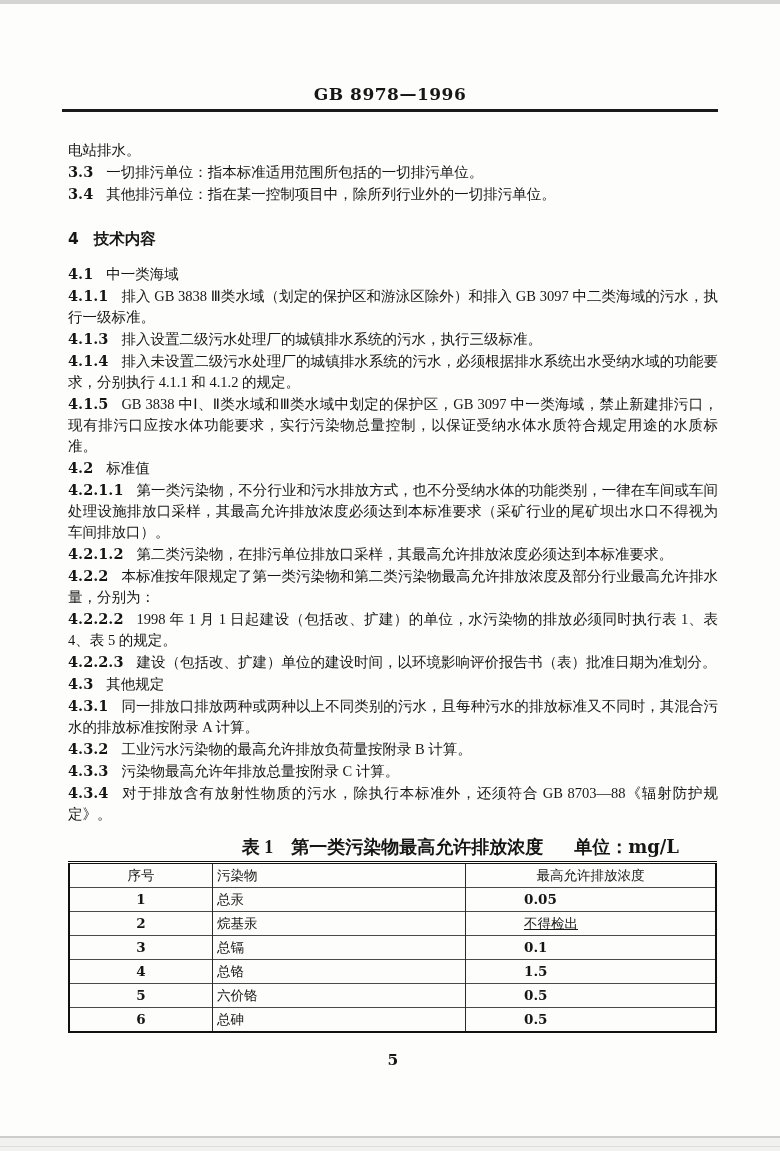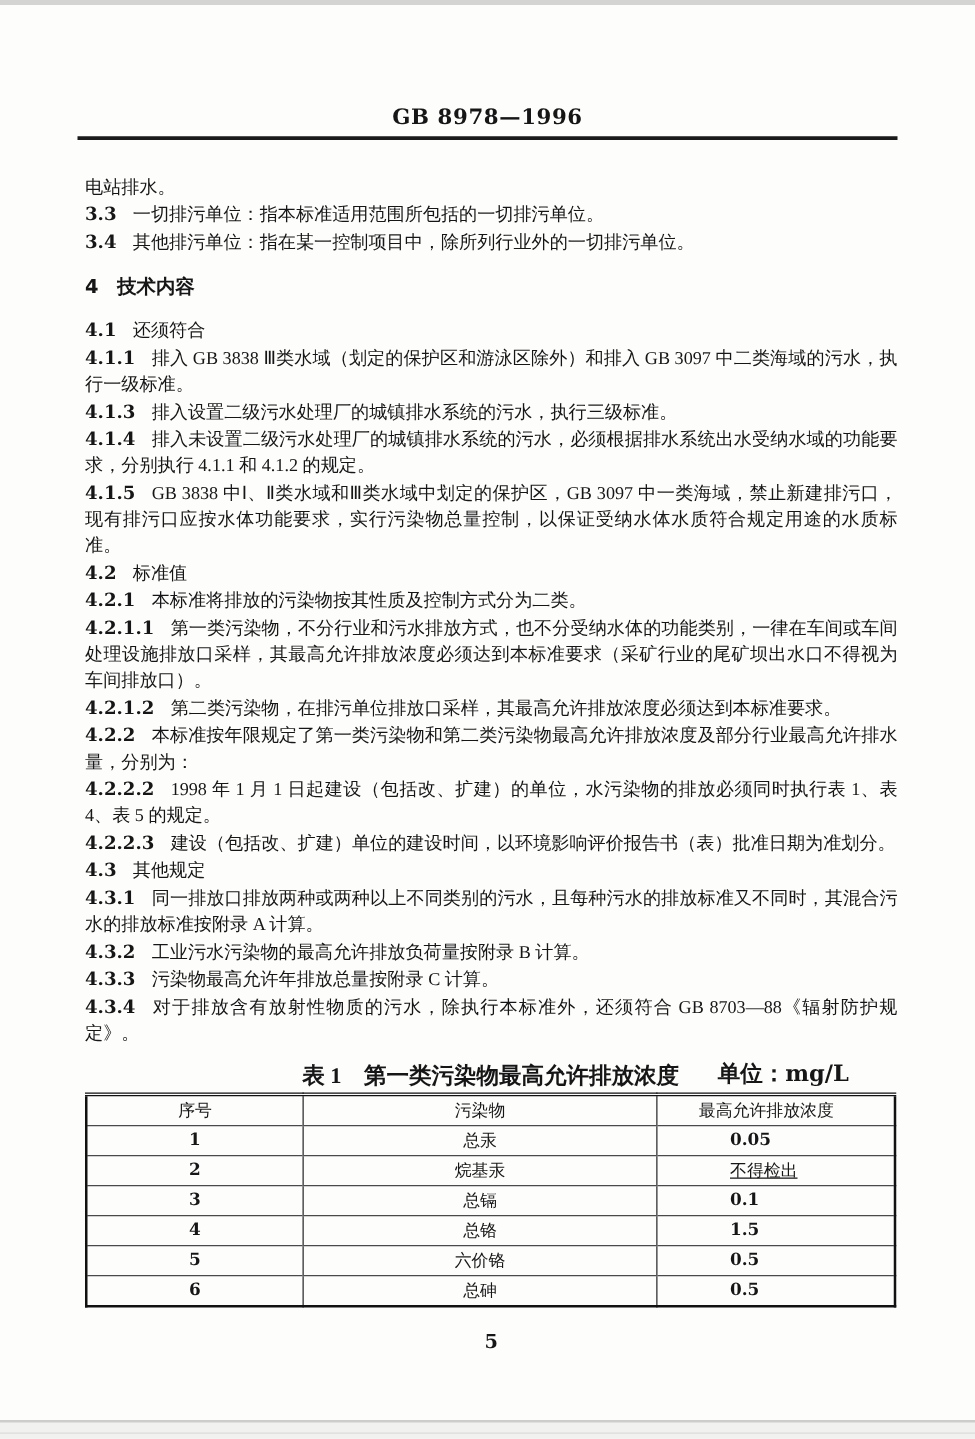--- a/index.html
+++ b/index.html
@@ -30,44 +30,44 @@
   .content {
     position:absolute; top:140px; left:68px; width:650px;
     font-size:14.5px; line-height:21px; text-align:justify;
   }
   p.clause { margin:0; padding:0; }
   p.clause .num {
     font-weight:bold; font-family:"DejaVu Serif", serif; margin-right:13px;
   }
   .sec-heading {
     font-family:"Liberation Sans", sans-serif; font-weight:bold;
-    font-size:15.5px; margin:13px 0 13px 0; line-height:22px;
+    font-size:15.5px; margin:23px 0 13px 0; line-height:22px;
   }
   .sec-heading .num { margin-right:15px; font-family:"DejaVu Sans", sans-serif; }
   .table-block { margin-top:12px; width:649px; }
   .caption-row {
     position:relative; text-align:center; font-size:18px; height:22px;
     line-height:20px; margin-bottom:2px;
   }
   .caption-row .caption { font-weight:bold; }
   .caption-row .unit {
     position:absolute; right:38px; top:0; font-weight:bold;
     font-family:"DejaVu Serif", serif;
   }
   table.t1 {
     width:100%; border-collapse:collapse; font-size:13.5px;
     border:2px solid #111;
     border-top:3px double #111;
   }
   table.t1 th, table.t1 td {
-    border-top:1px solid #4a4a4a; padding:2px 19px; height:19px;
+    border-top:1px solid #4a4a4a; padding:2px 4px; height:19px;
     font-weight:normal; line-height:17px;
   }
   table.t1 .c1 { width:134px; text-align:center; border-right:1px solid #2a2a2a; }
-  table.t1 .c2 { width:244px; text-align:center; border-right:1px solid #2a2a2a; }
+  table.t1 .c2 { width:244px; border-right:1px solid #2a2a2a; }
   table.t1 .c3 { text-align:left; padding-left:58px; }
   table.t1 td.c1, table.t1 td.c3 {
     font-family:"DejaVu Serif", serif; font-weight:bold;
   }
   table.t1 td.c3.cn { font-family:"Liberation Serif", serif; font-weight:normal;text-decoration:underline; }
   .page-number {
     text-align:center; font-weight:bold; font-size:15.5px; margin-top:16px;
     font-family:"DejaVu Serif", serif;
   }
 </style>
@@ -81,27 +81,26 @@
   <div class="header-rule"></div>
 
   <div class="content">
     <p class="clause"><span>电站排水。</span></p>
 
     <p class="clause"><span class="num">3.3</span><span>一切排污单位：指本标准适用范围所包括的一切排污单位。</span></p>
     <p class="clause"><span class="num">3.4</span><span>其他排污单位：指在某一控制项目中，除所列行业外的一切排污单位。</span></p>
 
     <h2 class="sec-heading"><span class="num">4</span><span>技术内容</span></h2>
 
-    <p class="clause"><span class="num">4.1</span><span>还须符合</span></p>
+    <p class="clause"><span class="num">4.1</span><span>中一类海域</span></p>
     <p class="clause"><span class="num">4.1.1</span><span>排入 GB 3838 Ⅲ类水域（划定的保护区和游泳区除外）和排入 GB 3097 中二类海域的污水，执行一级标准。</span></p>
     <p class="clause"><span class="num">4.1.3</span><span>排入设置二级污水处理厂的城镇排水系统的污水，执行三级标准。</span></p>
     <p class="clause"><span class="num">4.1.4</span><span>排入未设置二级污水处理厂的城镇排水系统的污水，必须根据排水系统出水受纳水域的功能要求，分别执行 4.1.1 和 4.1.2 的规定。</span></p>
     <p class="clause"><span class="num">4.1.5</span><span>GB 3838 中Ⅰ、Ⅱ类水域和Ⅲ类水域中划定的保护区，GB 3097 中一类海域，禁止新建排污口，现有排污口应按水体功能要求，实行污染物总量控制，以保证受纳水体水质符合规定用途的水质标准。</span></p>
     <p class="clause"><span class="num">4.2</span><span>标准值</span></p>
-    <p class="clause"><span class="num">4.2.1</span><span>本标准将排放的污染物按其性质及控制方式分为二类。</span></p>
     <p class="clause"><span class="num">4.2.1.1</span><span>第一类污染物，不分行业和污水排放方式，也不分受纳水体的功能类别，一律在车间或车间处理设施排放口采样，其最高允许排放浓度必须达到本标准要求（采矿行业的尾矿坝出水口不得视为车间排放口）。</span></p>
     <p class="clause"><span class="num">4.2.1.2</span><span>第二类污染物，在排污单位排放口采样，其最高允许排放浓度必须达到本标准要求。</span></p>
     <p class="clause"><span class="num">4.2.2</span><span>本标准按年限规定了第一类污染物和第二类污染物最高允许排放浓度及部分行业最高允许排水量，分别为：</span></p>
     <p class="clause"><span class="num">4.2.2.2</span><span>1998 年 1 月 1 日起建设（包括改、扩建）的单位，水污染物的排放必须同时执行表 1、表 4、表 5 的规定。</span></p>
     <p class="clause"><span class="num">4.2.2.3</span><span>建设（包括改、扩建）单位的建设时间，以环境影响评价报告书（表）批准日期为准划分。</span></p>
     <p class="clause"><span class="num">4.3</span><span>其他规定</span></p>
     <p class="clause"><span class="num">4.3.1</span><span>同一排放口排放两种或两种以上不同类别的污水，且每种污水的排放标准又不同时，其混合污水的排放标准按附录 A 计算。</span></p>
     <p class="clause"><span class="num">4.3.2</span><span>工业污水污染物的最高允许排放负荷量按附录 B 计算。</span></p>
     <p class="clause"><span class="num">4.3.3</span><span>污染物最高允许年排放总量按附录 C 计算。</span></p>
     <p class="clause"><span class="num">4.3.4</span><span>对于排放含有放射性物质的污水，除执行本标准外，还须符合 GB 8703—88《辐射防护规定》。</span></p>

